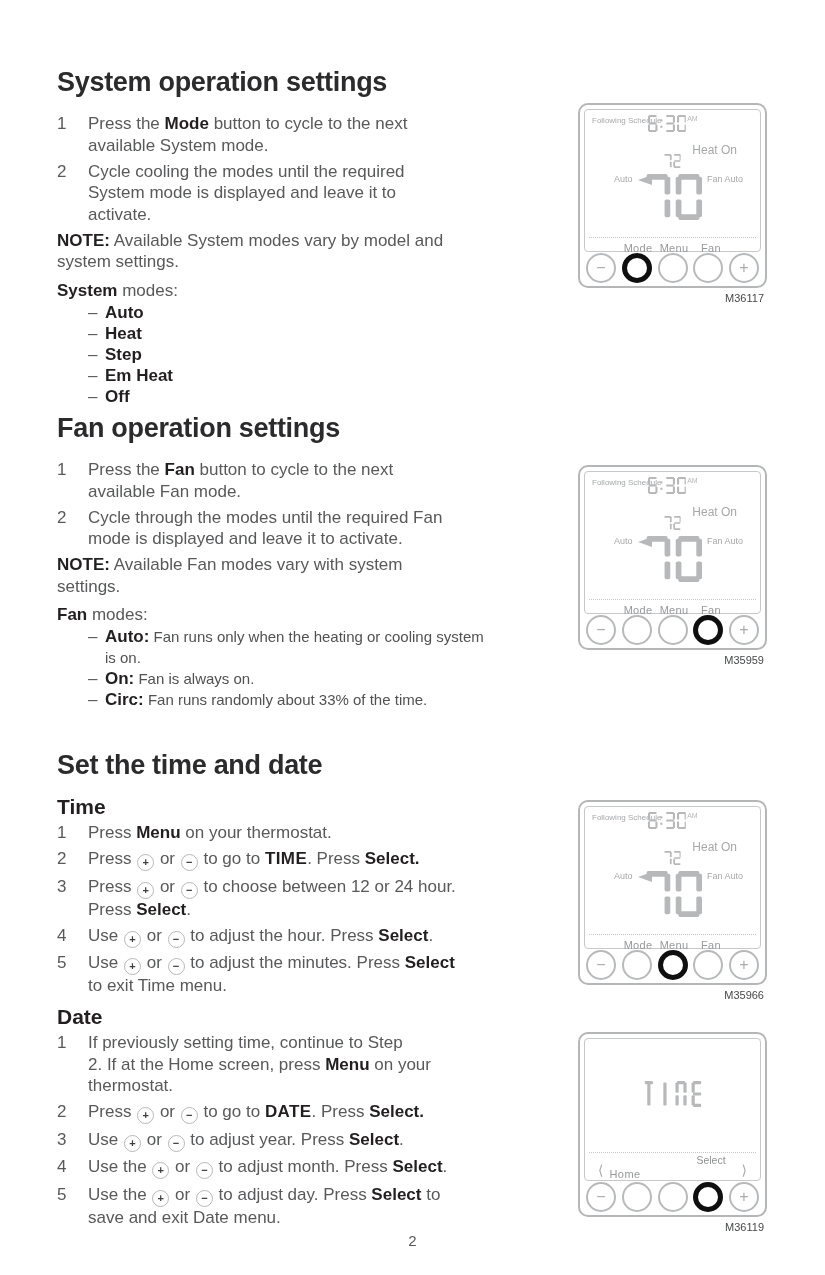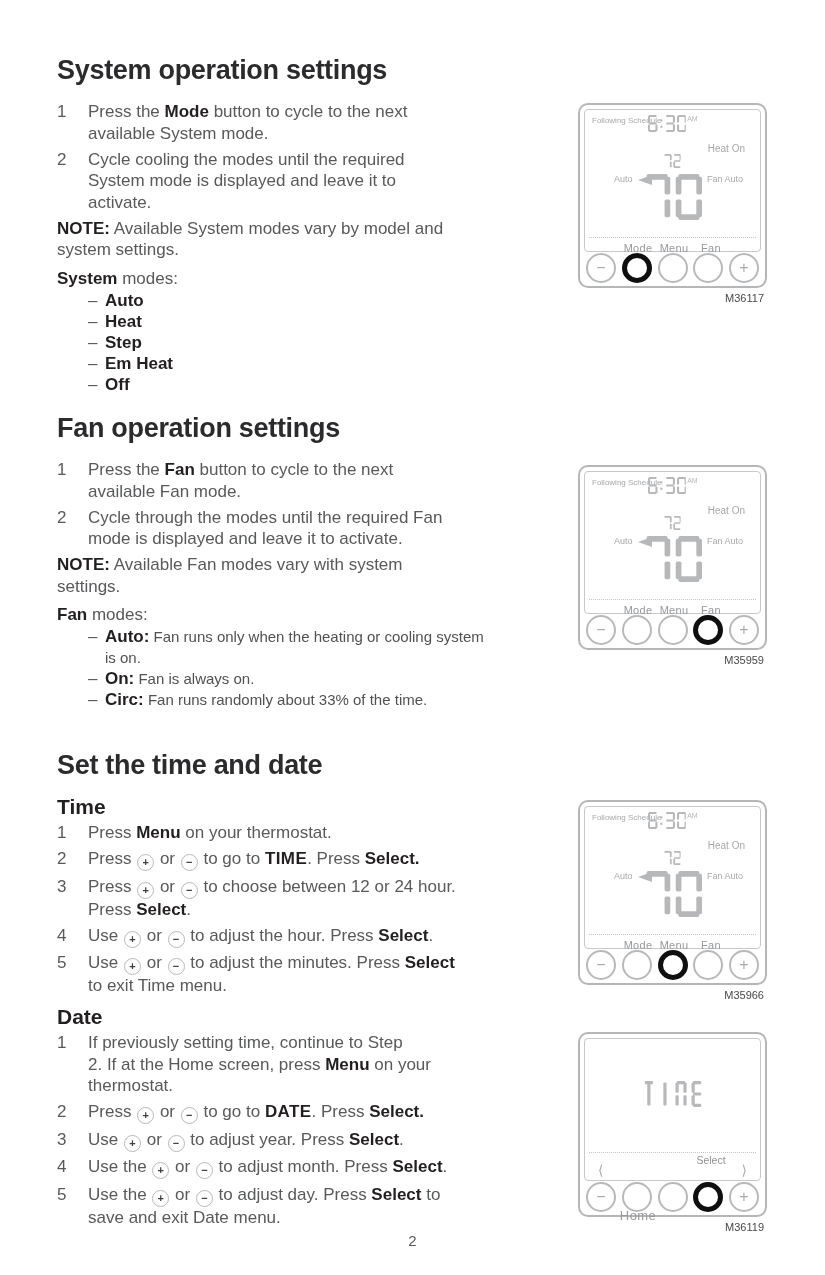--- a/index.html
+++ b/index.html
@@ -29,51 +29,51 @@
     vertical-align:-2px;margin:0 1px;background:#fff;}
   .pageno{position:absolute;top:1232px;left:0;width:825px;text-align:center;font-size:15px;color:#58595b;}
 
   
   .tstat{position:absolute;left:578px;width:189px;height:185px;border:2px solid #b4b6b8;
     border-radius:10px;background:#fff;box-sizing:border-box;}
   .tdisplay{position:absolute;left:4px;right:4px;top:4px;height:141px;border:1.5px solid #c6c8ca;
     border-radius:4px;}
   .tdisplay>span{position:absolute;}
   .tstatus{left:7px;top:6px;font-size:8px;color:#a6a8ab;}
-  .theat{right:15px;top:33px;font-size:10px;color:#a6a8ab;text-align:right;}
+  .theat{right:23px;top:33px;font-size:12px;color:#a6a8ab;text-align:right;}
   .ttime{left:50%;top:5px;transform:translateX(-50%);white-space:nowrap;}
   .tam{font-size:7px;color:#b6b8ba;vertical-align:top;position:relative;top:0px;margin-left:1px;}
   .tsetp{left:50%;top:44px;transform:translateX(-53%);}
   .tauto{left:29px;top:64px;font-size:9px;color:#a6a8ab;}
   .ttri{left:53px;top:65px;width:0;height:0;border-right:14px solid #b6b8ba;
     border-top:5px solid transparent;border-bottom:5px solid transparent;}
   .ttemp{left:50%;top:64px;transform:translateX(-50%);}
   .tfan{left:122px;top:64px;font-size:9px;color:#a6a8ab;white-space:nowrap;}
   .tdots{position:absolute;left:4px;right:4px;top:127px;border-top:1.5px dotted #c4c6c8;}
   .tdots.d4{top:113px;}
   .tkey{top:132px;font-size:11px;color:#97999c;transform:translateX(-50%);letter-spacing:0.3px;}
   .k1{left:53px;}.k2{left:89px;}.k3{left:126px;}
   .ttitle{left:50%;top:42px;transform:translateX(-50%);}
   .tselect{left:126px;top:115px;transform:translateX(-50%);font-size:10.5px;color:#8e9093;}
   .tchev{top:123px;font-size:14px;color:#a9abad;}
   .tchev.l{left:13px;}.tchev.r{right:13px;}
-  .thome{left:53px;top:129px;transform:translateX(-50%);font-size:13px;color:#97999c;letter-spacing:0.4px;margin-top:40px;}
+  .thome{left:40px;top:129px;transform:translateX(-50%);font-size:11px;color:#97999c;letter-spacing:0.4px;}
   .tbtns{position:absolute;left:6px;right:6px;bottom:3px;height:30px;display:flex;justify-content:space-between;align-items:center;}
   .tbtn{width:30px;height:30px;border:2px solid #b7b9bb;border-radius:50%;box-sizing:border-box;
     display:flex;align-items:center;justify-content:center;background:#fff;}
   .tbtn.hl{border:5px solid #0f0f0f;}
   .bglyph{font-size:16px;color:#a9abad;line-height:1;margin-top:-1px;}
   .tcaption{position:absolute;right:1px;top:187px;font-size:11px;color:#47484a;margin-left:24px;}
   .lcd{color:#b6b8ba;display:inline-block;}
   .lcd svg{display:block;}
 </style>
 </head>
 <body>
 
-<section class="sec" style="top:55px">
+<section class="sec" style="top:67px">
   <h1>System operation settings</h1>
   <div class="steps">
       <div class="step">
         <span class="step-num">1</span>
         <span class="step-body"><span>Press the </span><span class="b">Mode</span><span> button to cycle to the next</span><br><span>available System mode.</span></span>
       </div>
       <div class="step">
         <span class="step-num">2</span>
         <span class="step-body"><span>Cycle cooling the modes until the required</span><br><span>System mode is displayed and leave it to</span><br><span>activate.</span></span>
       </div>

